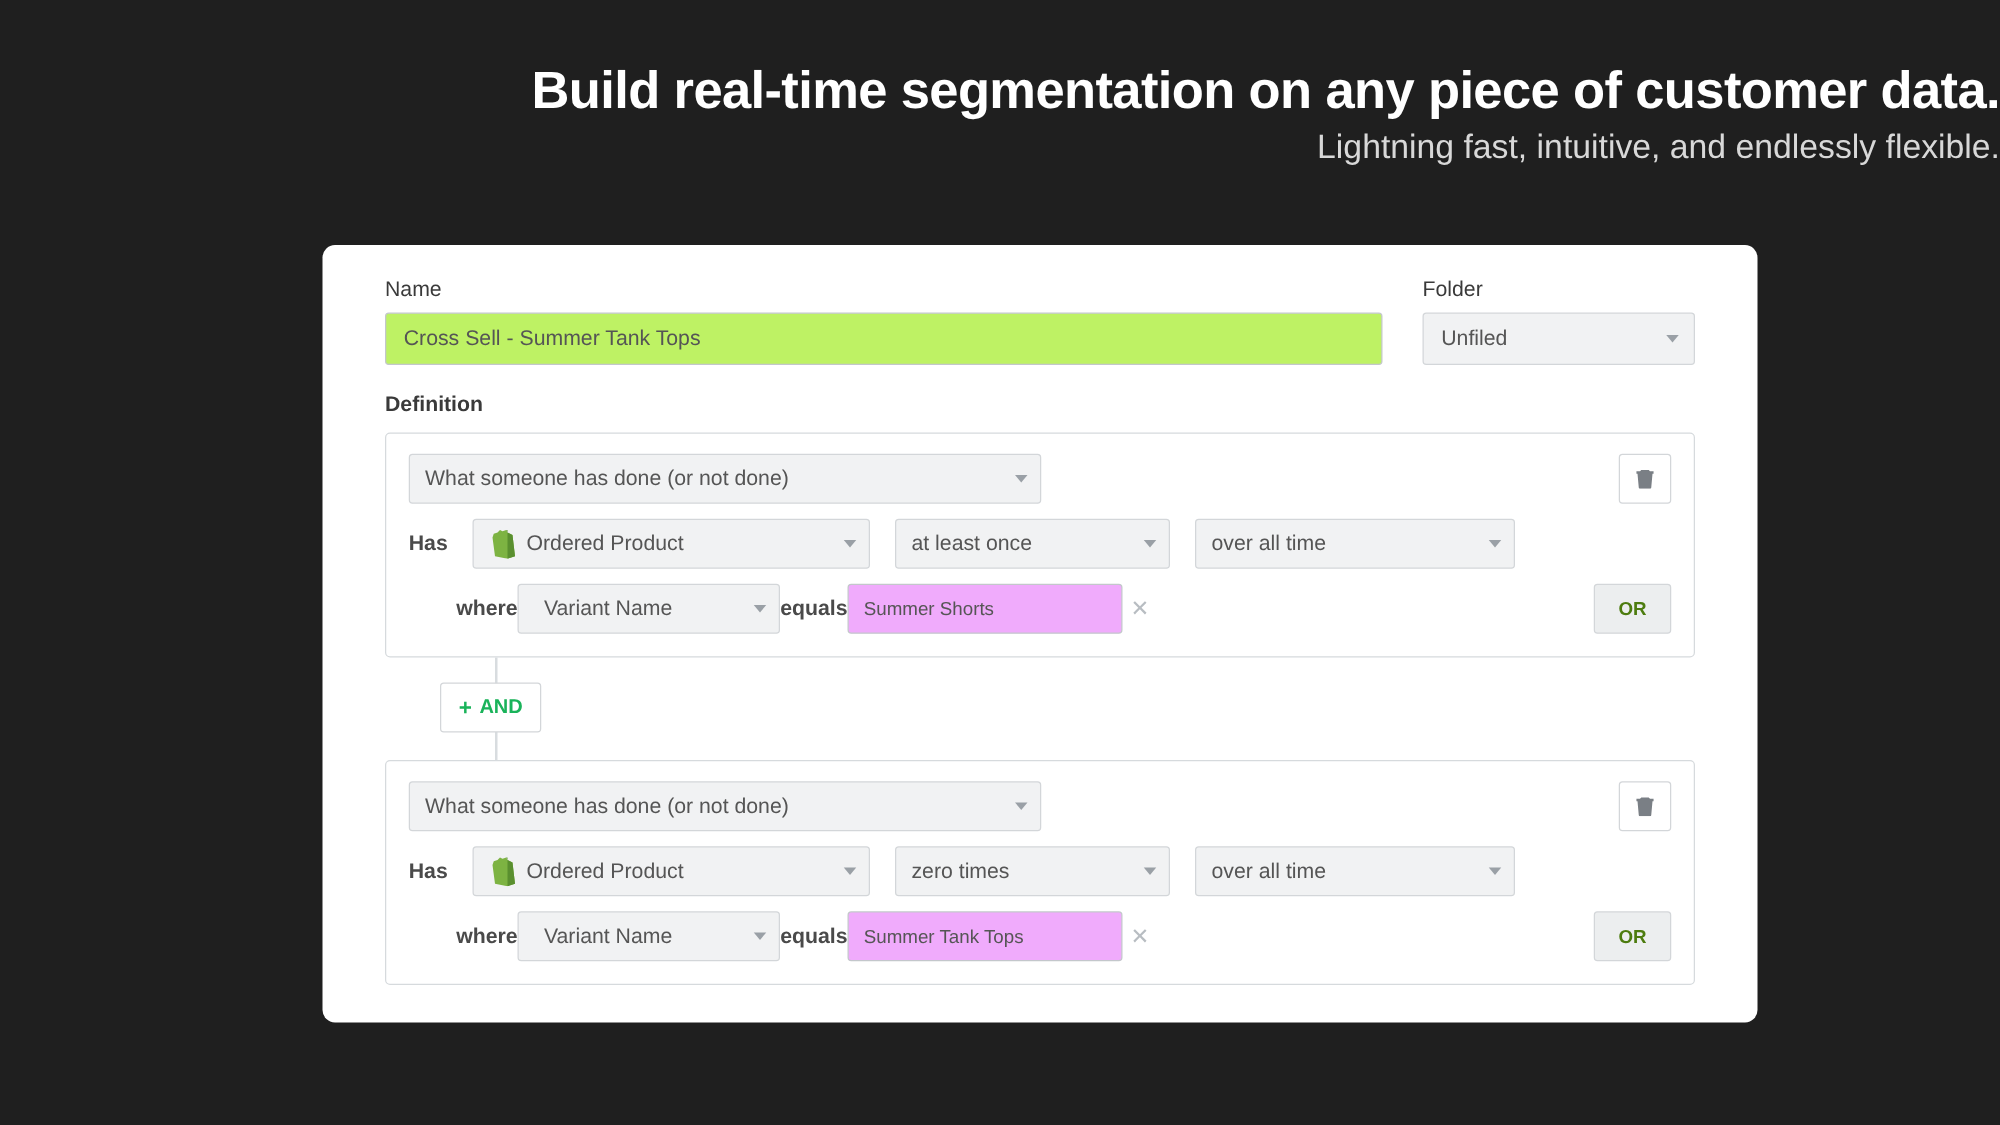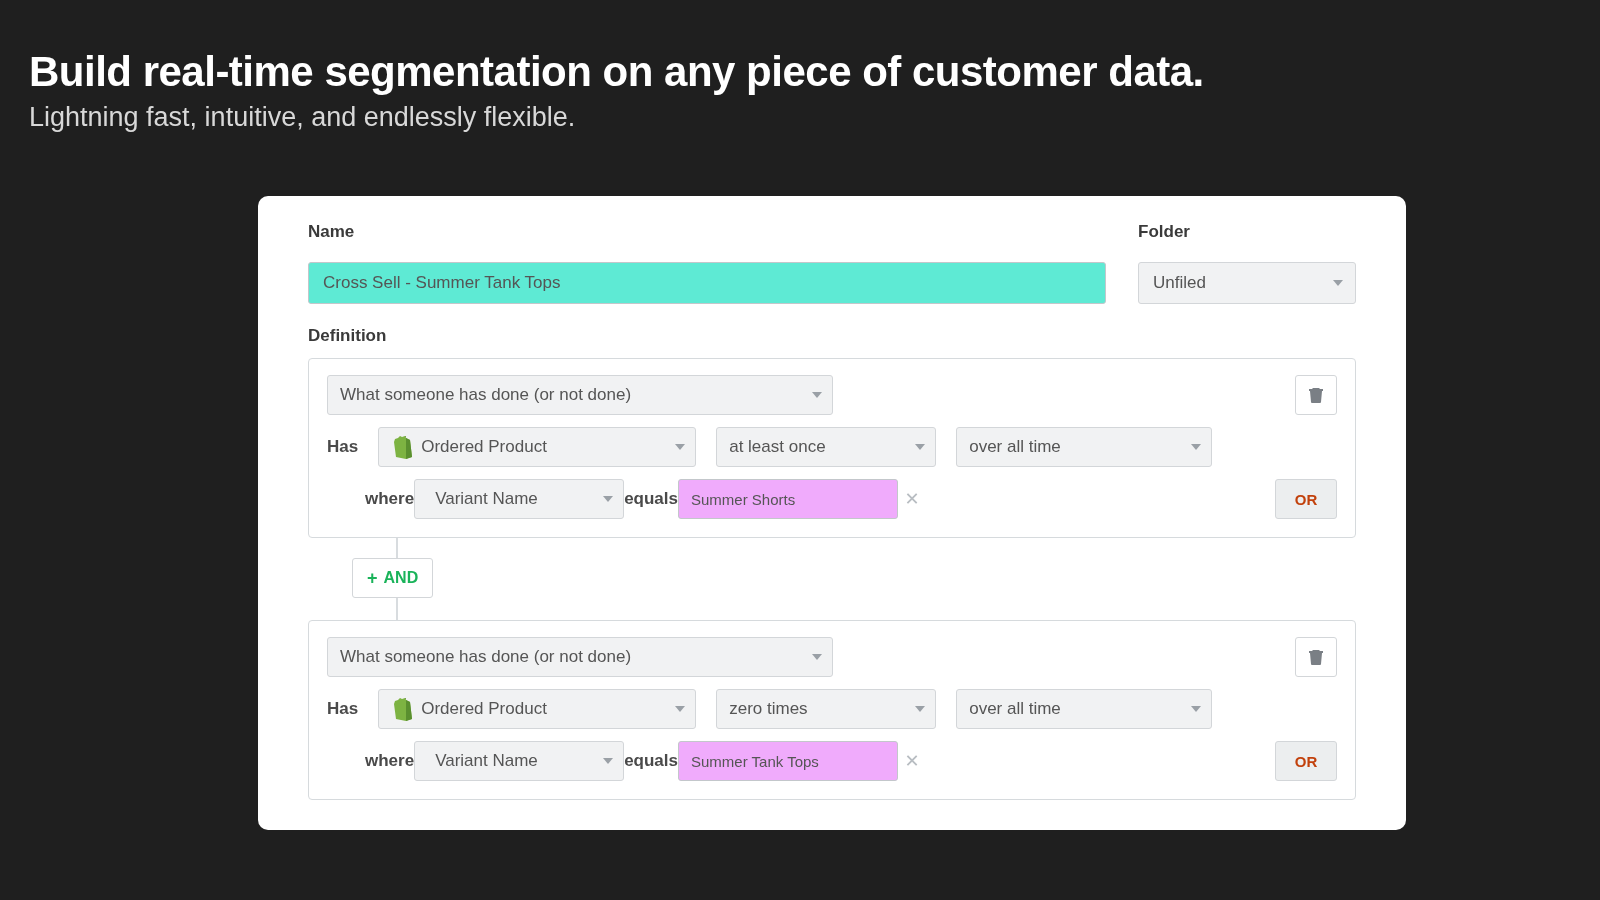--- a/index.html
+++ b/index.html
@@ -4,21 +4,22 @@
 <style>
 * { box-sizing: border-box; margin: 0; padding: 0; }
 body {
   width: 1600px;
   height: 900px;
   background: #1f1f1f;
   font-family: -apple-system, BlinkMacSystemFont, "Segoe UI", Helvetica, Arial, sans-serif;
   overflow: hidden;
 }
 .hero {
-  padding: 48px 0 0 29px;
+  padding: 48px 0 0 50px;
+  text-align: right;
 }
 .hero h1 {
   color: #ffffff;
   font-size: 42px;
   font-weight: 800;
   letter-spacing: -0.5px;
 }
 .hero p {
   color: #d8d8d8;
   font-size: 27px;
@@ -32,31 +33,31 @@
   width: 1148px;
   background: #ffffff;
   border-radius: 10px;
   padding: 26px 50px 30px 50px;
 }
 .top-row { display: flex; gap: 32px; }
 .name-col { flex: 1; }
 .folder-col { width: 218px; }
 .lbl {
   font-size: 17px;
-  font-weight: 700;
+  font-weight: 400;
   color: #3a3a3a;
-  margin-bottom: 20px;
+  margin-bottom: 8px;
   display: block;
 }
 .name-input {
   width: 100%;
   height: 42px;
   border: 1px solid #c3c7cb;
   border-radius: 3px;
-  background: #5eead4;
+  background: #bef264;
   padding: 0 14px;
   font-size: 17px;
   color: #555;
 }
 .select {
   display: flex;
   align-items: center;
   justify-content: space-between;
   height: 42px;
   border: 1px solid #d3d6d9;
@@ -126,21 +127,21 @@
   font-size: 18px;
 }
 .or-btn {
   margin-left: auto;
   width: 62px; height: 40px;
   border: 1px solid #d3d6d9;
   border-radius: 3px;
   background: #eceeef;
   font-size: 15px;
   font-weight: 700;
-  color: #c2410c;
+  color: #4d7c0f;
   display: flex; align-items: center; justify-content: center;
   cursor: pointer;
 }
 .connector-wrap { position: relative; height: 82px; margin-left: 44px; }
 .vline { position: absolute; left: 44px; top: 0; bottom: 0; width: 2px; background: #d8dcdf; }
 .and-btn {
   position: absolute;
   left: 0; top: 20px;
   height: 40px;
   padding: 0 14px;

